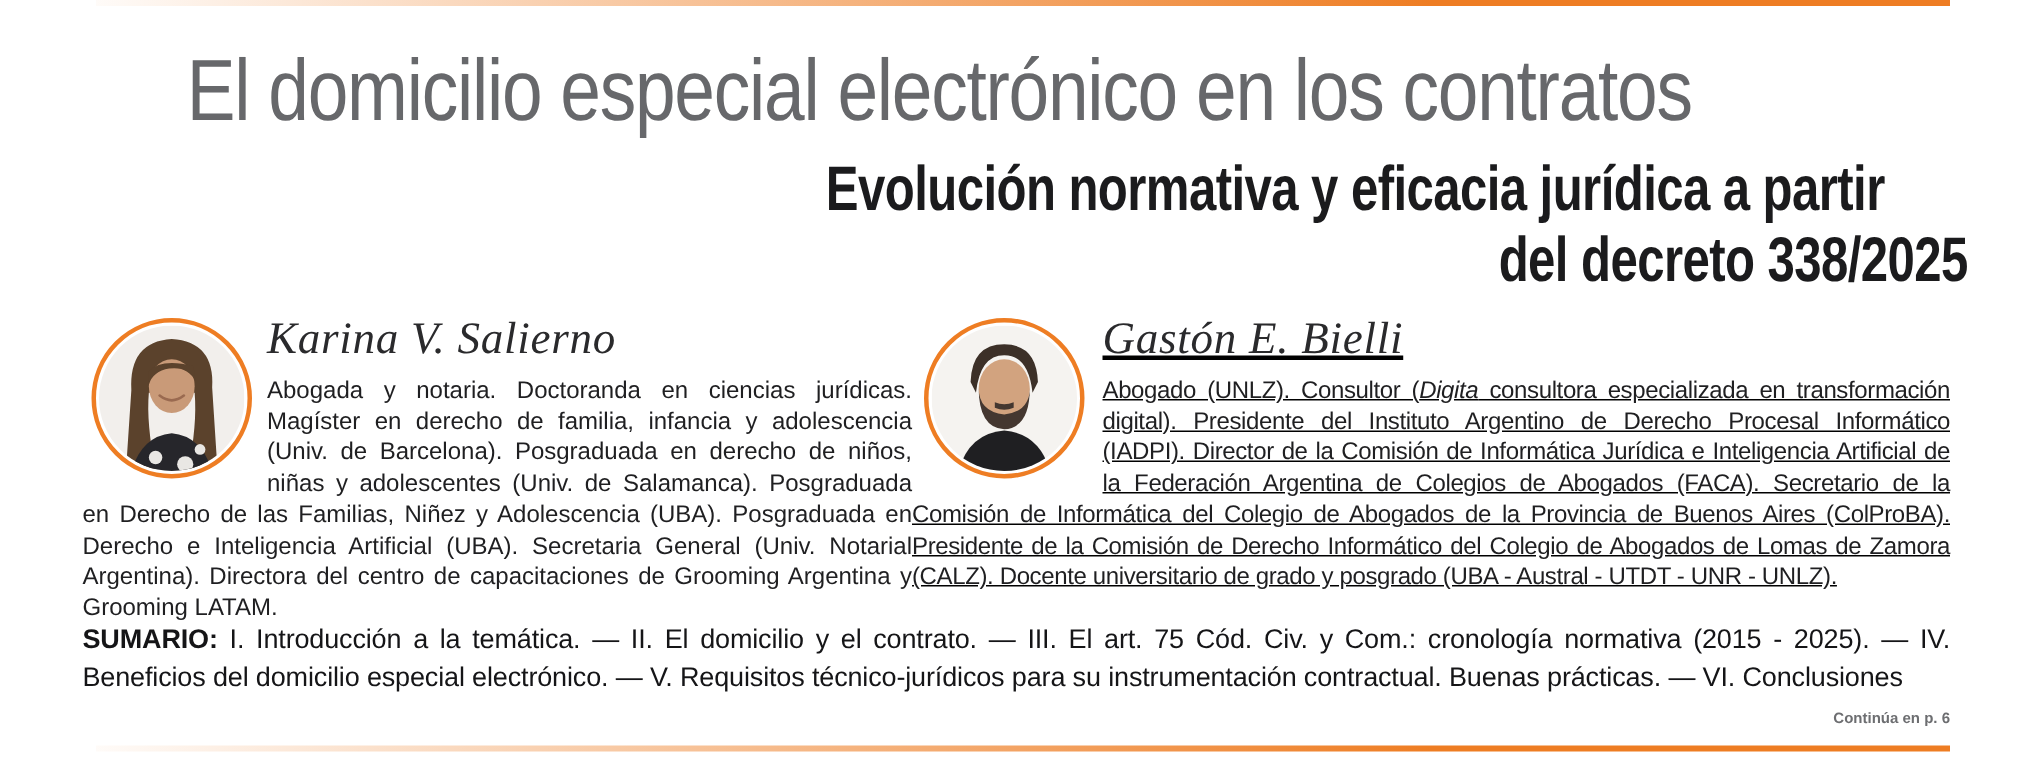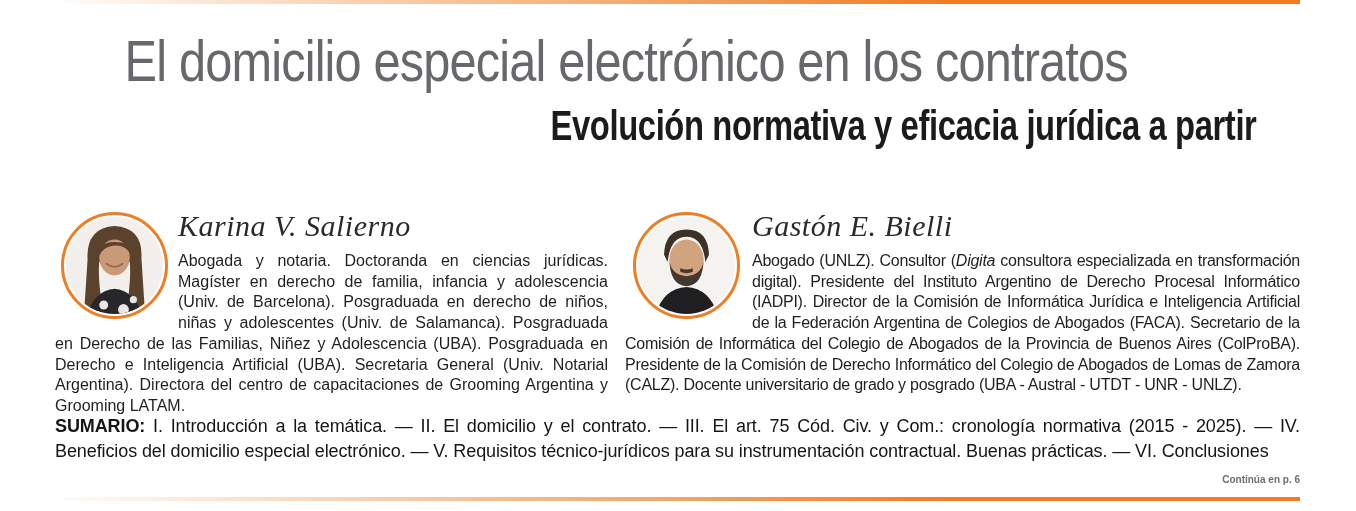--- a/index.html
+++ b/index.html
@@ -28,24 +28,24 @@
     color:#1b1b1d;
   }
   .subtitle-wrap .line{white-space:nowrap;height:47px;}
   .subtitle-wrap .condense{
     display:inline-block;transform:scaleX(0.78);transform-origin:50% 50%;
     font-size:42px;line-height:47px;font-weight:700;letter-spacing:-0.5px;
   }
 
   .authors{
     position:absolute;top:206px;left:55px;width:1245px;
-    display:flex;gap:17px;
+    display:flex;gap:0;
   }
   .author-col-left{width:553px;flex:0 0 553px;}
-  .author-col-right{flex:1;}
+  .author-col-right{flex:1;text-decoration:underline;}
   .photo-ring{
     float:left;width:97px;height:97px;margin:6px 10px 10px 6px;
     border:3px solid #ee7d23;border-radius:50%;padding:2px;background:#fff;
   }
   .author-col-right .photo-ring{margin-left:8px;margin-right:12px;}
   .photo-clip{width:97px;height:97px;border-radius:50%;overflow:hidden;display:block;}
   .photo-clip svg{display:block;}
   .author-name{
     margin:2px 0 7px 0;
     font-family:"Liberation Serif", serif;font-style:italic;font-weight:400;
@@ -73,20 +73,21 @@
 <body>
 
 <div class="rule rule-top"></div>
 
 <div class="title-wrap">
   <span class="condense">El domicilio especial electrónico en los contratos</span>
 </div>
 
 <div class="subtitle-wrap">
   <div class="line"><span class="condense">Evolución normativa y eficacia jurídica a partir</span></div>
+  <div class="line"><span class="condense">del decreto 338/2025</span></div>
 </div>
 
 <div class="authors">
 
   <div class="author-col-left">
     <span class="photo-ring">
       <span class="photo-clip">
         <svg width="97" height="97" viewBox="0 0 108 108">
           <rect width="108" height="108" fill="#f2efec"></rect>
           <path d="M54 10 Q22 12 24 48 L20 108 L42 108 Q35 72 37 50 L71 50 Q73 74 66 108 L88 108 L84 46 Q86 12 54 10Z" fill="#5b422c"></path>

